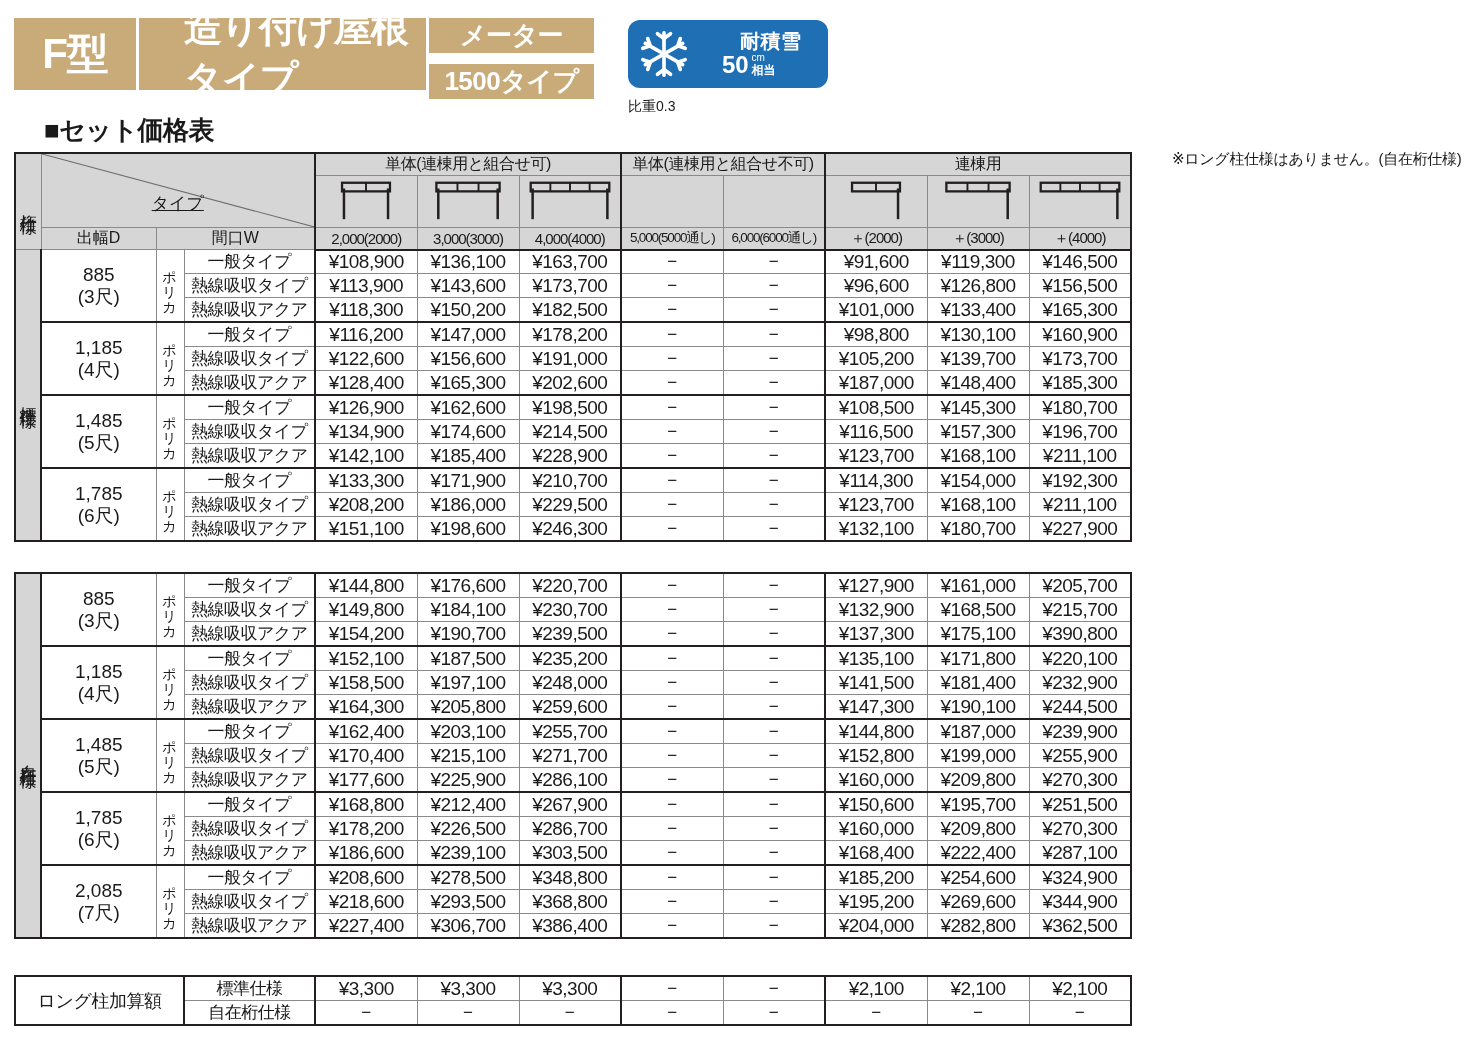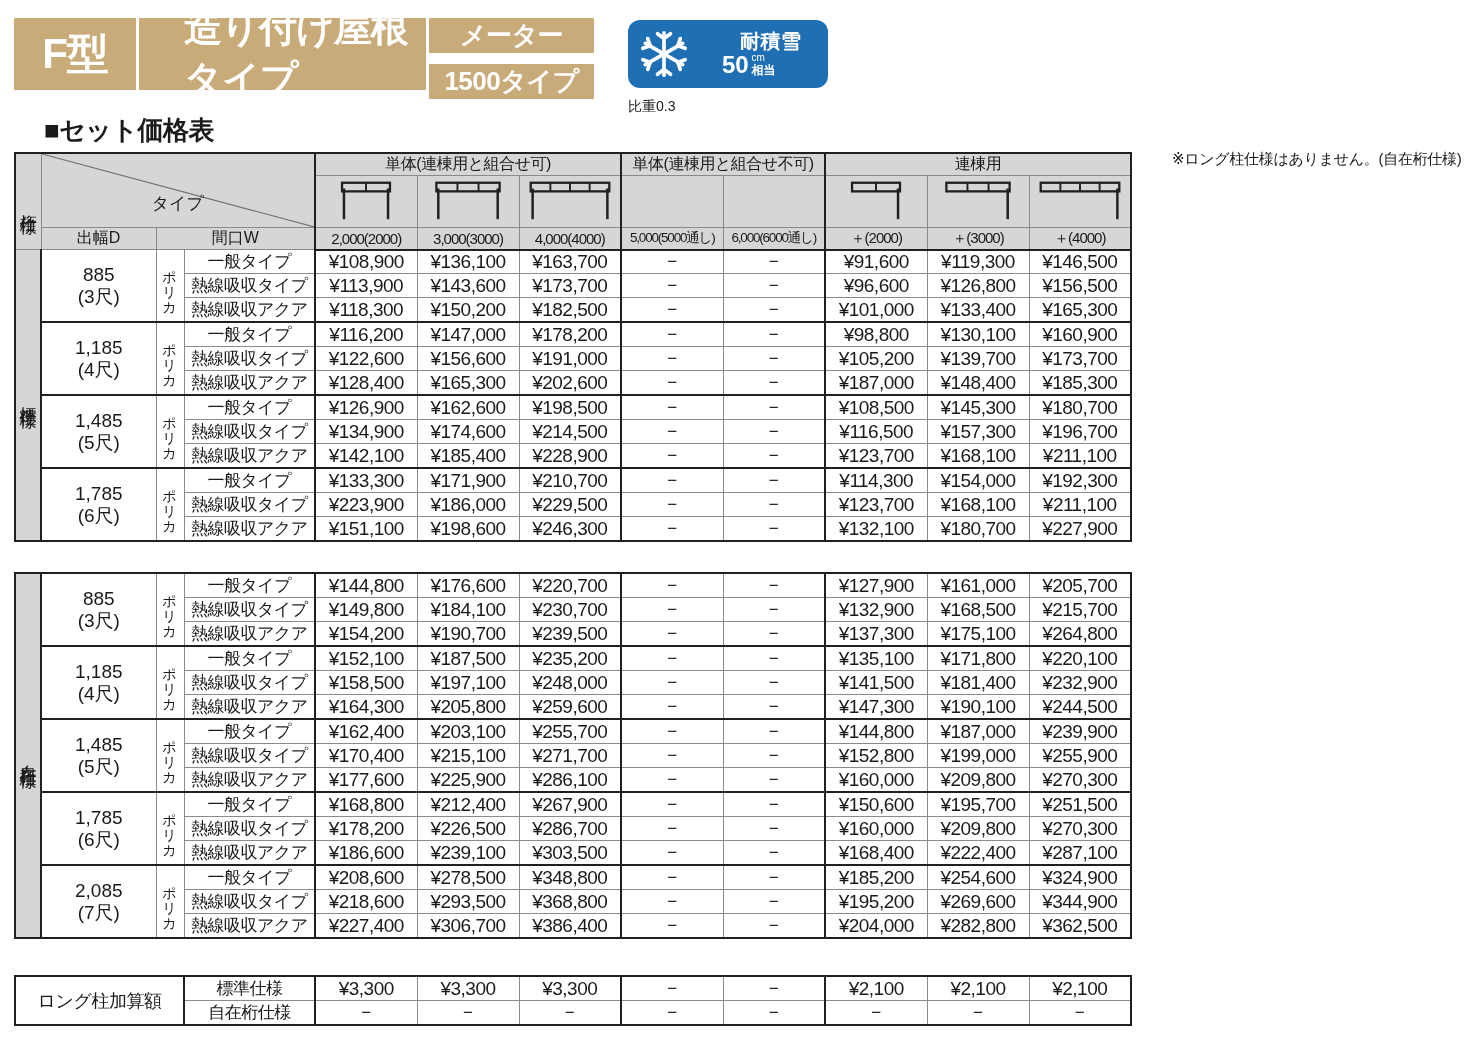--- a/index.html
+++ b/index.html
@@ -103,21 +103,21 @@
     white-space:nowrap;
   }
   .price { font-weight:bold; font-size:19px; text-align:right; padding-right:6px; letter-spacing:-0.5px; }
   .dash  { font-size:17px; }
   .grp-label { font-size:19px; line-height:1.15; }
   .type-label { font-size:17px; letter-spacing:-0.5px; }
   .colhd { font-size:15px; letter-spacing:-1px; white-space:nowrap; }
   .colhd-sm { font-size:13.5px; letter-spacing:-1.2px; white-space:nowrap; }
   .grouphd { font-size:16px; letter-spacing:-0.5px; }
   .iconcell { height:52px; }
-  .diag-cell { position:relative; }
+  .diag-cell { position:relative;text-decoration:underline; }
   .diag-cell svg { position:absolute; left:0; top:0; width:100%; height:100%; }
   .diag-label { position:relative; font-size:17px; display:block; text-align:center; padding-top:26px;}
   .bot-label { font-size:18px; letter-spacing:-0.5px; }
 </style>
 </head>
 <body>
 
 <div class="banner">
   <div class="bn-box bn-type" style="background: rgb(201, 171, 121);">F型</div>
   <div class="bn-box bn-name" style="background: rgb(201, 171, 121); padding-left: 45px;">造り付け屋根タイプ</div>
@@ -362,21 +362,21 @@
         <td class="price">¥171,900</td>
         <td class="price">¥210,700</td>
         <td class="dash thick-l">−</td>
         <td class="dash">−</td>
         <td class="price thick-l">¥114,300</td>
         <td class="price">¥154,000</td>
         <td class="price outer-r">¥192,300</td>
       </tr>
       <tr>
         <td class="type-label">熱線吸収タイプ</td>
-        <td class="price thick-l">¥223,900</td>
+        <td class="price thick-l">¥208,200</td>
         <td class="price">¥186,000</td>
         <td class="price">¥229,500</td>
         <td class="dash thick-l">−</td>
         <td class="dash">−</td>
         <td class="price thick-l">¥123,700</td>
         <td class="price">¥168,100</td>
         <td class="price outer-r">¥211,100</td>
       </tr>
       <tr>
         <td class="type-label outer-b">熱線吸収アクア</td>
@@ -435,21 +435,21 @@
       </tr>
       <tr>
         <td class="type-label thick-b">熱線吸収アクア</td>
         <td class="price thick-l thick-b">¥154,200</td>
         <td class="price thick-b">¥190,700</td>
         <td class="price thick-b">¥239,500</td>
         <td class="dash thick-l thick-b">−</td>
         <td class="dash thick-b">−</td>
         <td class="price thick-l thick-b">¥137,300</td>
         <td class="price thick-b">¥175,100</td>
-        <td class="price outer-r thick-b">¥264,800</td>
+        <td class="price outer-r thick-b">¥390,800</td>
       </tr>
       <tr>
         <td class="thick-l grp-label thick-b" rowspan="3">1,185<br>(4尺)</td>
         <td class="thick-b" rowspan="3"><span class="vert-sm">ポリカ</span></td>
         <td class="type-label">一般タイプ</td>
         <td class="price thick-l">¥152,100</td>
         <td class="price">¥187,500</td>
         <td class="price">¥235,200</td>
         <td class="dash thick-l">−</td>
         <td class="dash">−</td>

